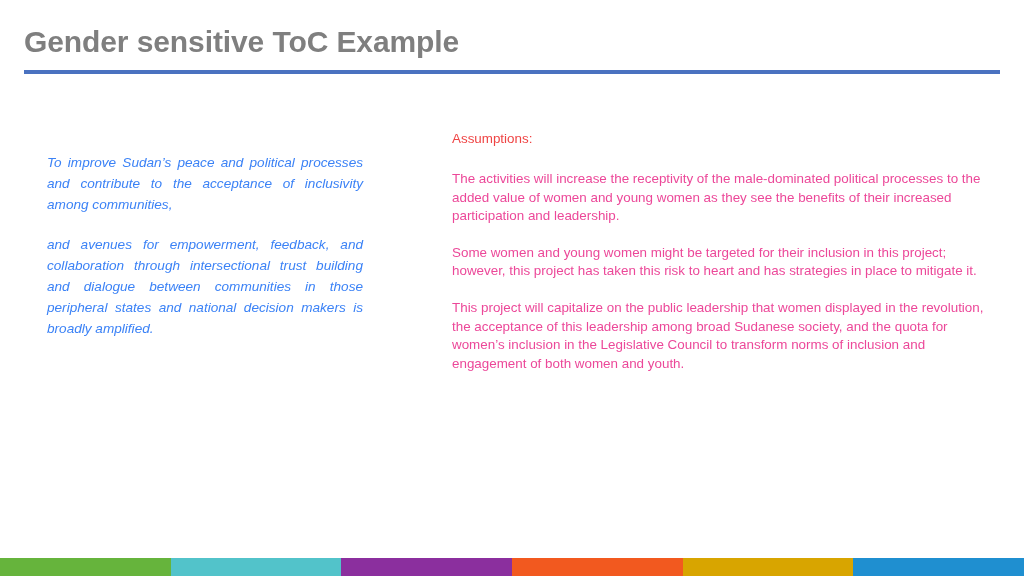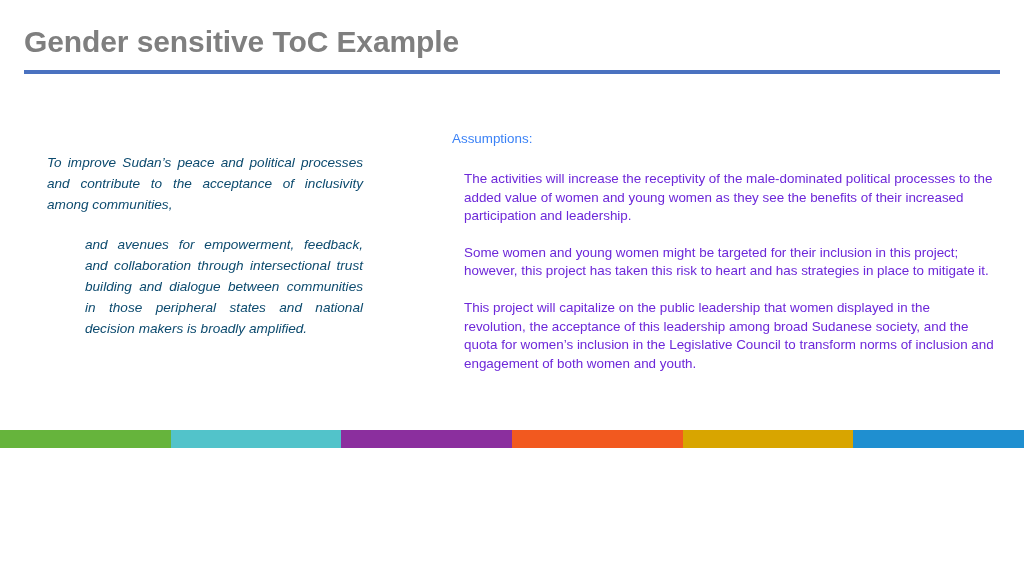--- a/index.html
+++ b/index.html
@@ -14,21 +14,21 @@
     font-family: "Liberation Sans", sans-serif;
     overflow: hidden;
     position: relative;
   }
 
   .slide {
     position: absolute;
     left: 0;
     top: 0;
     width: 1024px;
-    height: 448px;
+    height: 576px;
     background: #ffffff;
     overflow: hidden;
   }
 
   
   .slide-title {
     position: absolute;
     left: 24px;
     top: 22px;
     width: 880px;
@@ -54,48 +54,47 @@
     position: absolute;
     left: 47px;
     top: 153px;
     width: 316px;
   }
   .left-col p {
     margin: 0 0 20px 0;
     font-size: 13.6px;
     line-height: 20.8px;
     font-style: italic;
-    color: #0c4a6e;
+    color: #3b82f6;
     text-align: justify;
     text-justify: inter-word;
   }
   .left-col p:last-child {
     margin-bottom: 0;
-    margin-left: 38px;
   }
 
   
   .right-col {
     position: absolute;
     left: 452px;
     top: 130px;
     width: 543px;
   }
   .right-col .assumptions-heading {
     margin: 0 0 22px 0;
     font-size: 13.4px;
     line-height: 18px;
-    color: #3b82f6;
+    color: #ef4444;
     text-align: left;
   }
   .right-col p.assumption {
-    margin: 0 0 18px 12px;
+    margin: 0 0 18px 0;
     font-size: 13.4px;
     line-height: 18.6px;
-    color: #6d28d9;
+    color: #ec4899;
     text-align: left;
   }
   .right-col p.assumption:last-child {
     margin-bottom: 0;
   }
 
   
   .footer-bar {
     position: absolute;
     left: 0;

